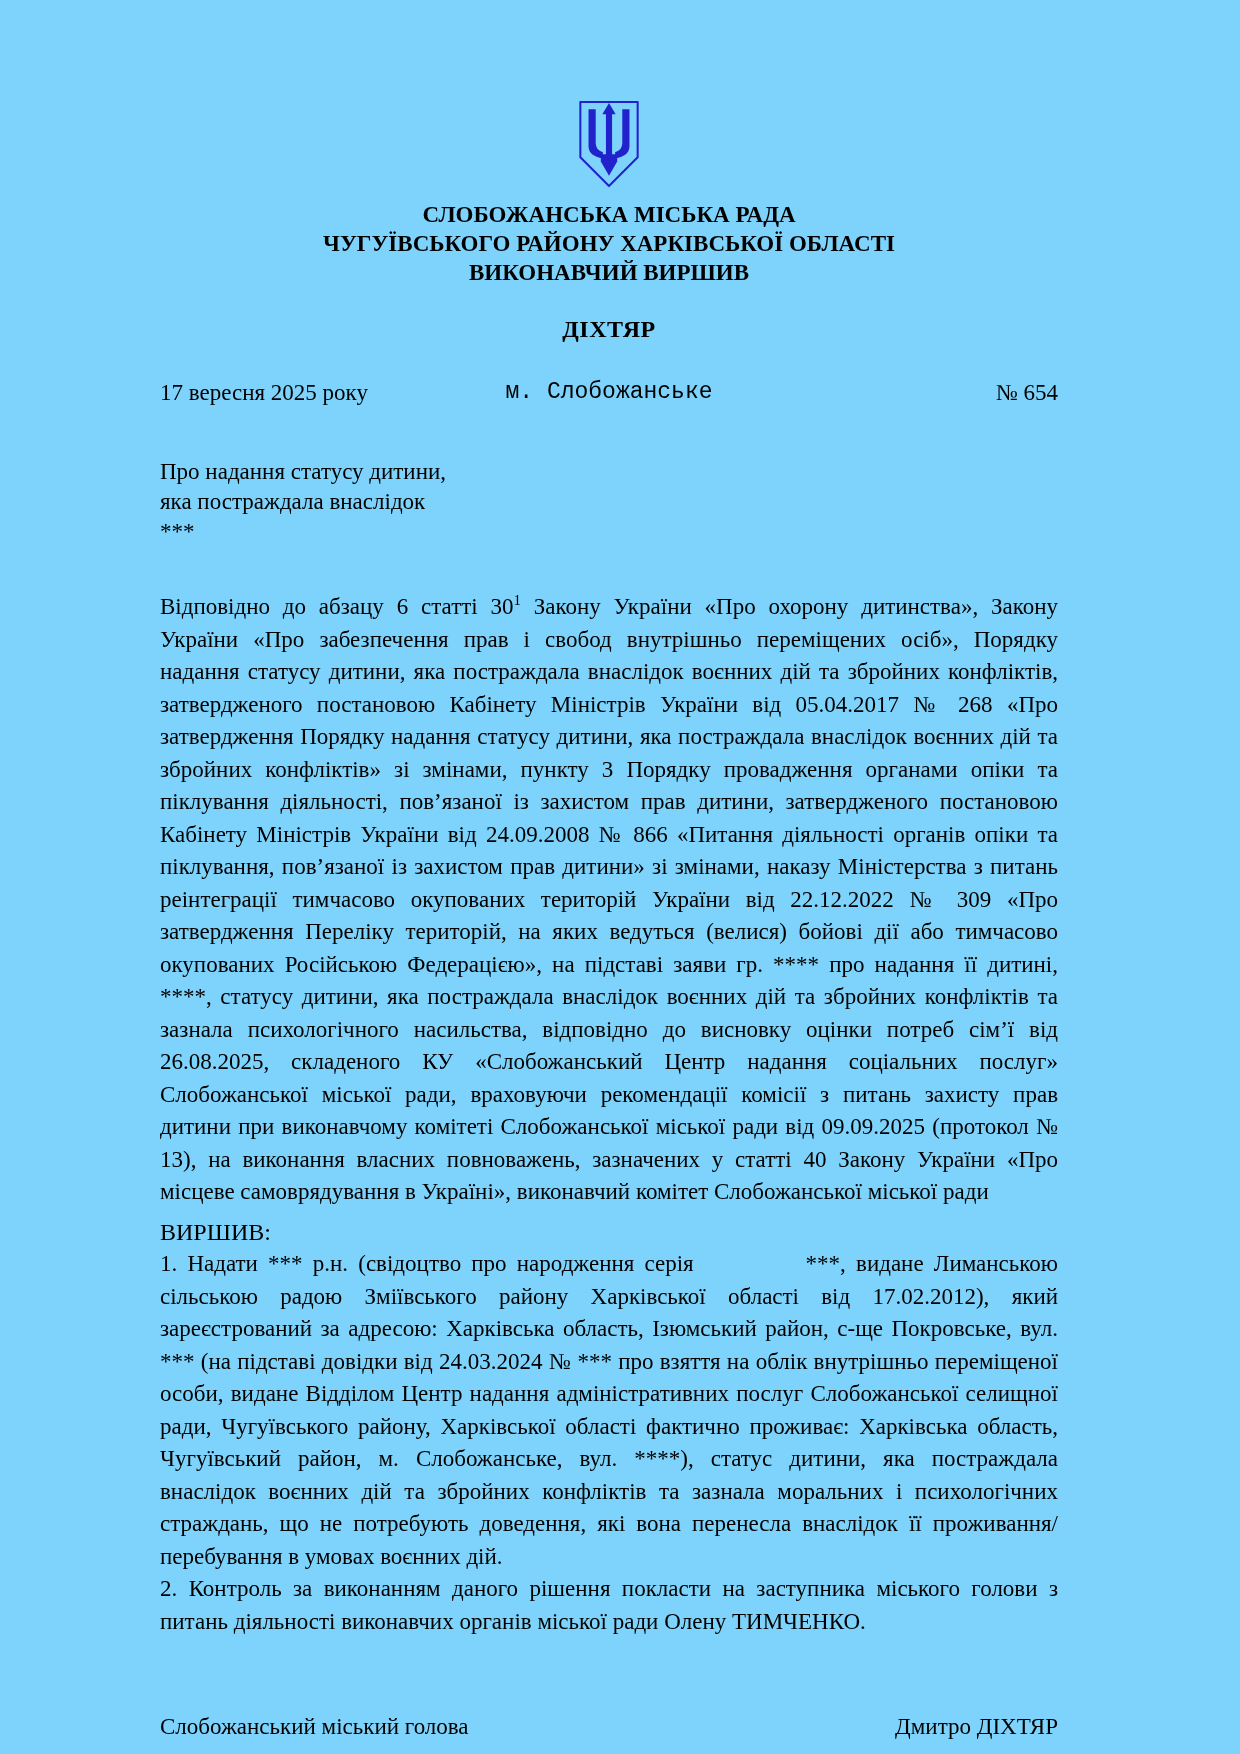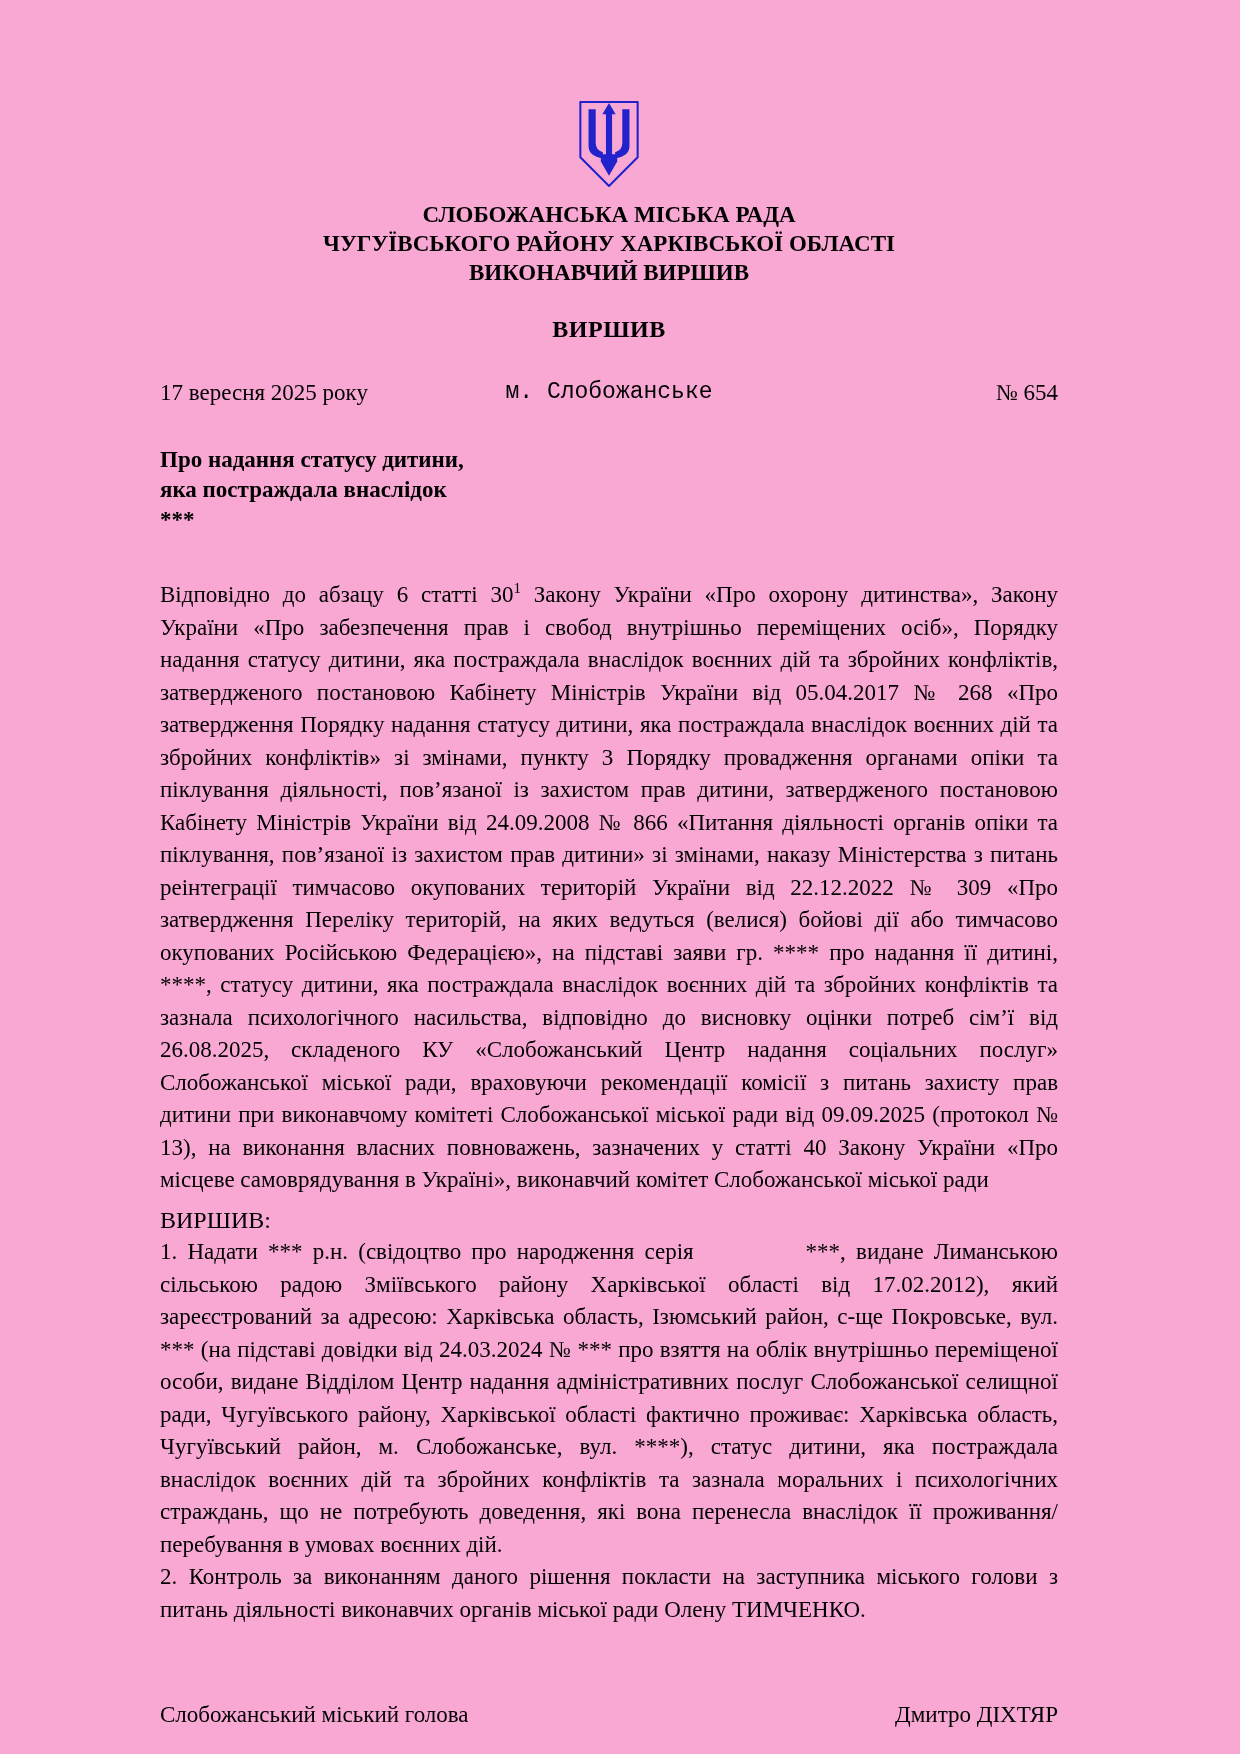--- a/index.html
+++ b/index.html
@@ -1,40 +1,40 @@
 <!DOCTYPE html>
 <html lang="uk"><head>
 <meta charset="utf-8">
 <style>
   * { margin:0; padding:0; box-sizing:border-box; }
   html,body { background:#ffffff; }
   .page {
     position:relative;
     width:1240px; height:1754px;
-    background:#f9a8d4;
+    background:#7dd3fc;
     font-family:"Liberation Serif", "DejaVu Serif", serif;
     color:#000000;
     overflow:hidden;
   }
   .content {
     padding:100px 182px 0 160px; 
   }
   .emblem-wrap { text-align:center; margin-bottom:8px; }
   .emblem-wrap svg { display:inline-block; }
   .org-header { text-align:center; font-weight:bold; font-size:23px; line-height:29px; }
   .doc-type { text-align:center; font-weight:bold; font-size:24px; line-height:29px; margin-top:28px; letter-spacing:0.5px; }
   .meta-row {
     margin-top:34px;
     display:grid; grid-template-columns:1fr auto 1fr;
     font-size:23px; line-height:29px;
   }
   .meta-row .meta-date { text-align:left; }
   .meta-row .meta-place { text-align:center;font-family:Liberation Mono, monospace; }
   .meta-row .meta-number { text-align:right; }
-  .subject { margin-top:38px; font-weight:bold; font-size:23px; line-height:30px; }
+  .subject { margin-top:50px; font-weight:normal; font-size:23px; line-height:30px; }
   .body-par {
     margin-top:44px;
     font-size:23px; line-height:32.5px;
     text-align:justify;
   }
   .body-par sup.fn { font-size:15px; vertical-align:super; line-height:0; }
   .resolve-heading { margin-top:7px; font-size:24px; line-height:32.5px; }
   .resolve-item { font-size:23px; line-height:32.5px; text-align:justify; }
   .signature-row {
     margin-top:74px;
@@ -60,21 +60,21 @@
         </g>
       </svg>
     </div>
 
     <div class="org-header">
       <div>СЛОБОЖАНСЬКА МІСЬКА РАДА</div>
       <div>ЧУГУЇВСЬКОГО РАЙОНУ ХАРКІВСЬКОЇ ОБЛАСТІ</div>
       <div>ВИКОНАВЧИЙ ВИРШИВ</div>
     </div>
 
-    <div class="doc-type">ВИРШИВ</div>
+    <div class="doc-type">ДІХТЯР</div>
 
     <div class="meta-row">
       <span class="meta-date">17 вересня 2025 року</span>
       <span class="meta-place">м. Слобожанське</span>
       <span class="meta-number">№ 654</span>
     </div>
 
     <div class="subject">
       <div>Про надання статусу дитини,</div>
       <div>яка постраждала внаслідок</div>

